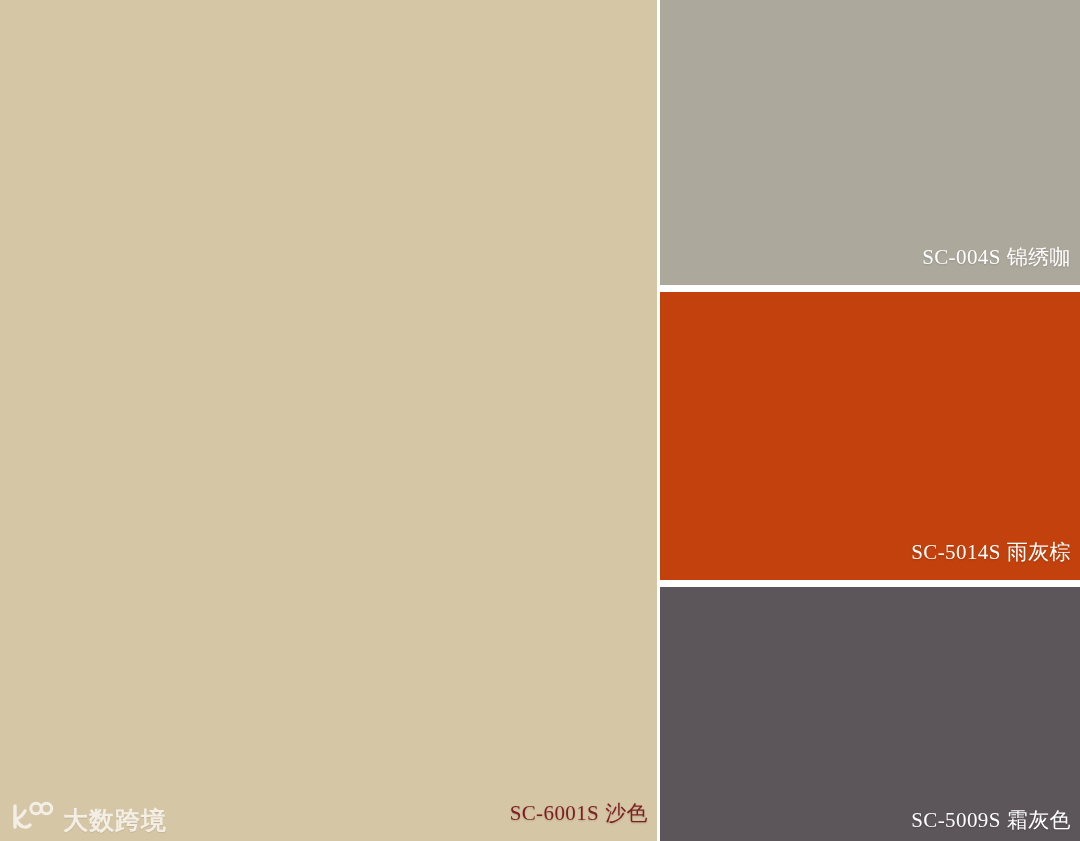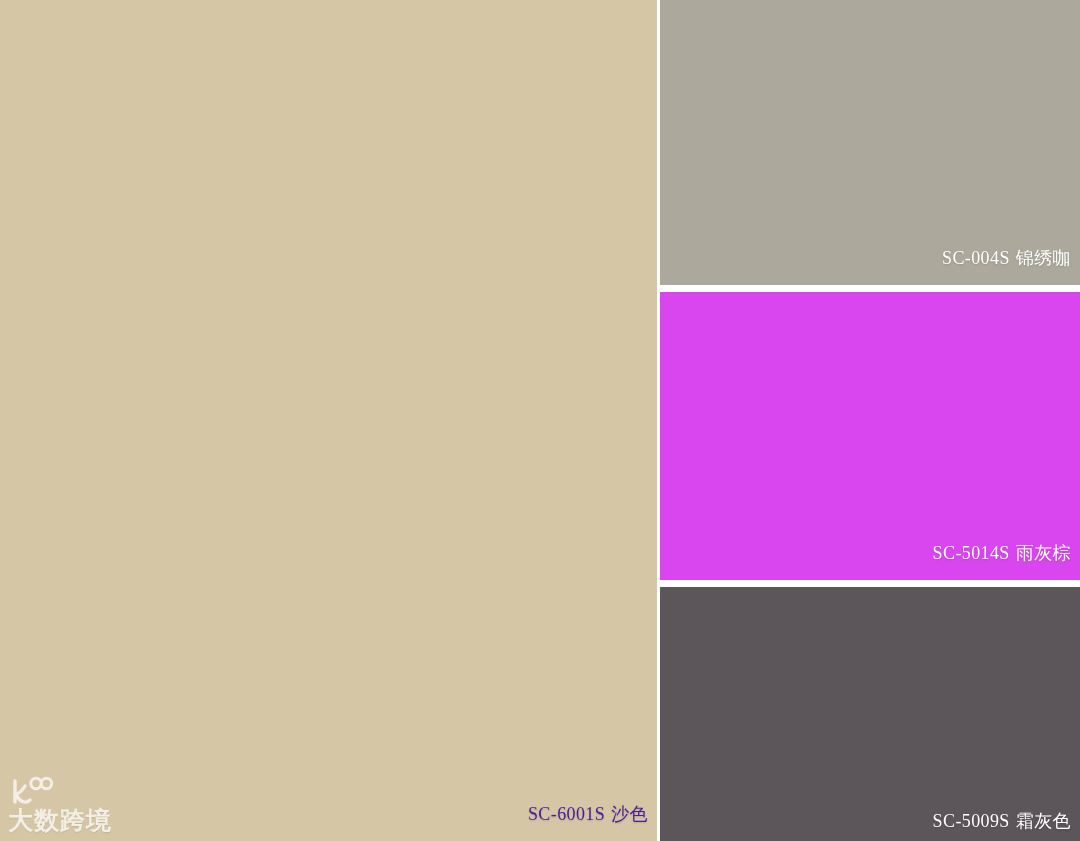--- a/index.html
+++ b/index.html
@@ -68,38 +68,39 @@
   .swatch-mid { height: 288px; flex: 0 0 288px; }
   .swatch-bot { height: 261px; flex: 0 0 261px; }
 
   
   .swatch-caption {
     position: absolute;
     right: 9px;
     bottom: 16px;
     color: #ffffff;
     font-family: "Liberation Serif", "DejaVu Serif", serif;
-    font-size: 18px;
+    font-size: 21px;
     line-height: 1.15;
     letter-spacing: 0.4px;
     white-space: nowrap;
     text-align: right;
     text-shadow: 0 1px 2px rgba(0,0,0,0.16);
   }
   .swatch-caption .code { margin-right: 6px; }
   .swatch-caption .cname { }
 
   
   .watermark {
     position: absolute;
     left: 8px;
     bottom: 8px;
     display: flex;
-    flex-direction: column;
-    align-items: flex-start;
+    flex-direction: row;
+    align-items: flex-end;
+    gap: 9px;
     opacity: 0.72;
     pointer-events: none;
     user-select: none;
   }
   .watermark-mark {
     width: 46px;
     height: 34px;
     display: block;
   }
   .watermark-text {
@@ -113,21 +114,21 @@
     text-shadow: 0 1px 1px rgba(120,100,70,0.25);
   }
 </style>
 </head>
 <body>
 
 <div class="palette-board" style="background: rgb(255, 255, 255);">
 
   <div class="swatch-col-left">
     <div class="swatch swatch-hero" style="background-color: rgb(213, 198, 166);">
-      <div class="swatch-caption" style="color: #4c1d95;">
+      <div class="swatch-caption" style="color: #7f1d1d;">
         <span class="code">SC-6001S</span><span class="cname">沙色</span>
       </div>
     </div>
 
     <div class="watermark">
       <span class="watermark-mark">
         <svg class="watermark-mark" viewBox="0 0 46 34" xmlns="http://www.w3.org/2000/svg" aria-hidden="true">
 
           <path d="M7 7 L7 28" stroke="#ffffff" stroke-width="3.4" stroke-linecap="round" fill="none"></path>
           <path d="M7 20 C 11 20, 14 17, 17 12" stroke="#ffffff" stroke-width="3.4" stroke-linecap="round" fill="none"></path>
@@ -146,21 +147,21 @@
   <div class="swatch-col-right">
 
     <div class="swatch swatch-top" style="background-color: rgb(172, 168, 156);">
       <div class="swatch-caption" style="color: rgb(255, 255, 255);">
         <span class="code">SC-004S</span><span class="cname">锦绣咖</span>
       </div>
     </div>
 
     <div class="row-gutter"></div>
 
-    <div class="swatch swatch-mid" style="background-color: #d946ef;">
+    <div class="swatch swatch-mid" style="background-color: #c2410c;">
       <div class="swatch-caption" style="color: rgb(255, 255, 255);">
         <span class="code">SC-5014S</span><span class="cname">雨灰棕</span>
       </div>
     </div>
 
     <div class="row-gutter"></div>
 
     <div class="swatch swatch-bot" style="background-color: rgb(92, 85, 90);">
       <div class="swatch-caption" style="color: #ffffff;">
         <span class="code">SC-5009S</span><span class="cname">霜灰色</span>

